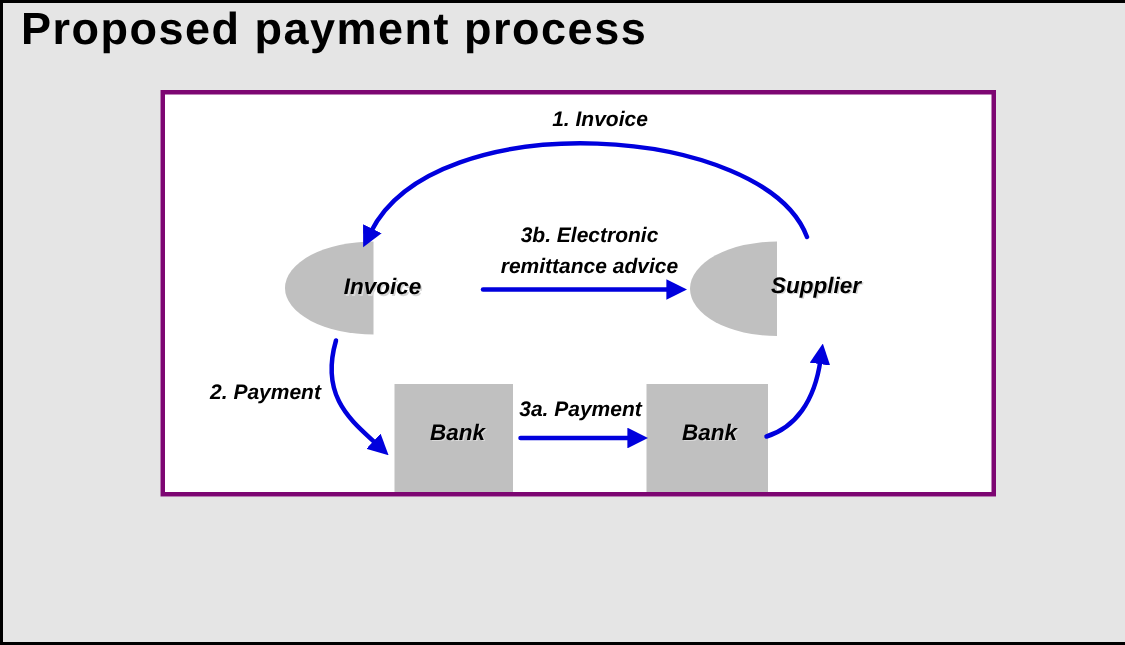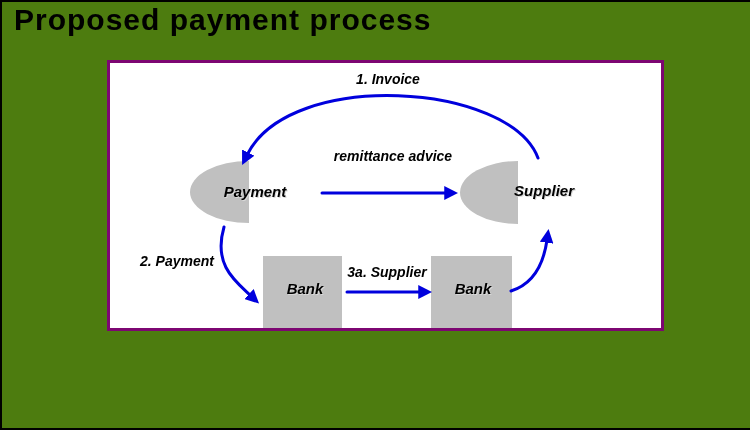--- a/index.html
+++ b/index.html
@@ -1,20 +1,20 @@
 <!DOCTYPE html>
 <html><head>
 <meta charset="utf-8">
 <style>
   html,body{margin:0;padding:0;background:#fff;}
   .slide{
     position:relative;
     width:750px;height:430px;
     box-sizing:border-box;
-    background:#4d7c0f;
+    background:#e5e5e5;
     border-left:2px solid #000;
     border-top:2px solid #000;
     border-bottom:2px solid #000;
     font-family:"Liberation Sans",sans-serif;
     overflow:hidden;
   }
   .title{
     position:absolute;left:12px;top:1px;
     font-size:30px;font-weight:bold;letter-spacing:1px;
     color:#000;white-space:nowrap;
@@ -65,32 +65,33 @@
       </defs>
       <g fill="none" stroke="#0000dd" stroke-width="3" stroke-linecap="round">
         <path d="M 428 95 C 400 20 180 5 137 92" marker-end="url(#ah)"></path>
         <path d="M 114 164 C 103 202 125 218 141 233" marker-end="url(#ah)"></path>
         <path d="M 237 229 L 311 229" marker-end="url(#ah)"></path>
         <path d="M 212 130 L 337 130" marker-end="url(#ah)"></path>
         <path d="M 401 228 C 420 222 433 205 437 177" marker-end="url(#ah)"></path>
       </g>
     </svg>
 
-    <div class="nlabel" style="left:95px;top:120px;width:100px;">Payment</div>
+    <div class="nlabel" style="left:95px;top:120px;width:100px;">Invoice</div>
     <div class="nlabel" style="left:384px;top:119px;width:100px;">Supplier</div>
     <div class="nlabel" style="left:145px;top:217px;width:100px;">Bank</div>
     <div class="nlabel" style="left:313px;top:217px;width:100px;">Bank</div>
 
-    <div class="flabel" style="left:218px;top:6px;width:120px;">1. Invoice</div>
+    <div class="flabel" style="left:230px;top:6px;width:120px;">1. Invoice</div>
 
     <div class="flabel" style="left:2px;top:167px;width:130px;line-height:22px;margin-top:20px;">
       <span>2. Payment</span>
     </div>
 
-    <div class="flabel" style="left:217px;top:199px;width:120px;">3a. Supplier</div>
+    <div class="flabel" style="left:217px;top:199px;width:120px;">3a. Payment</div>
 
     <div class="flabel" style="left:203px;top:83px;width:160px;">
+      <span>3b. Electronic</span>
       <span>remittance advice</span>
     </div>
 
 
   </div>
 </div>
 
 </body></html>

